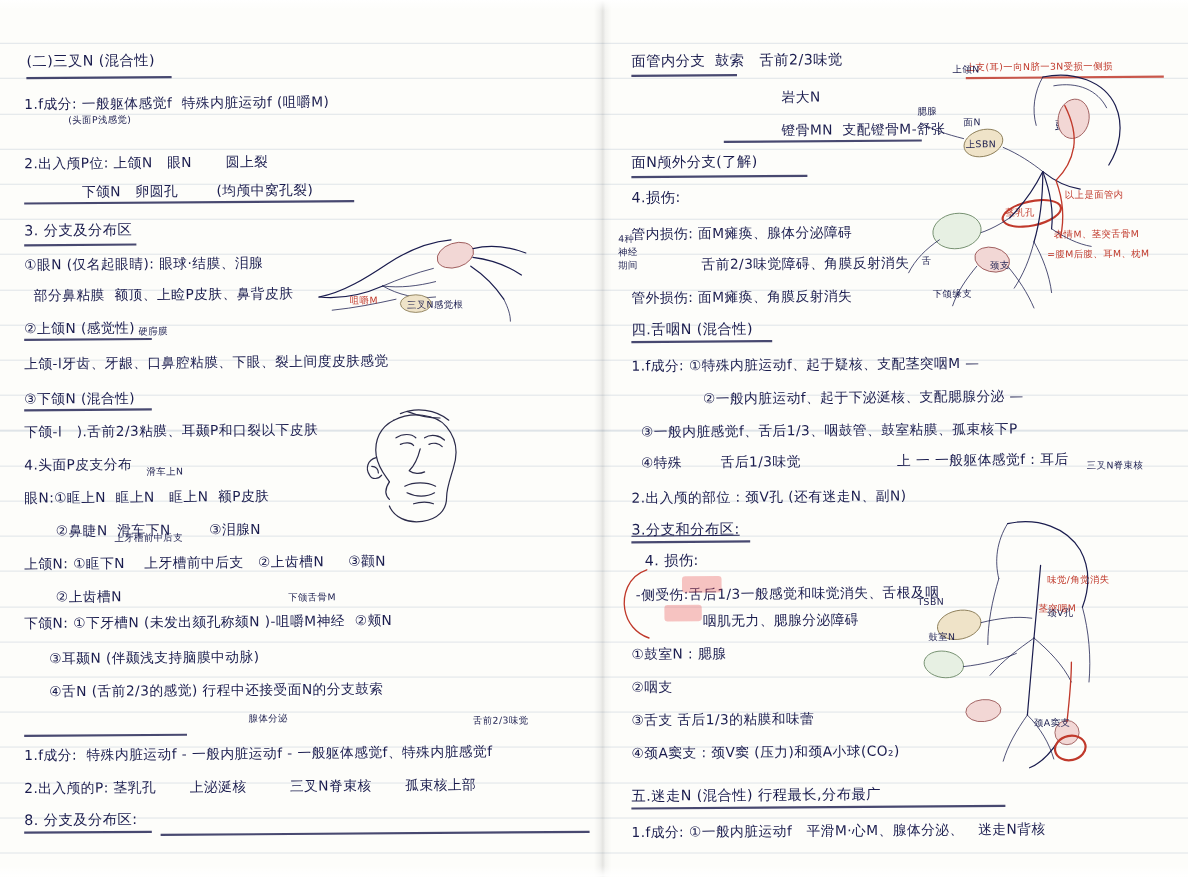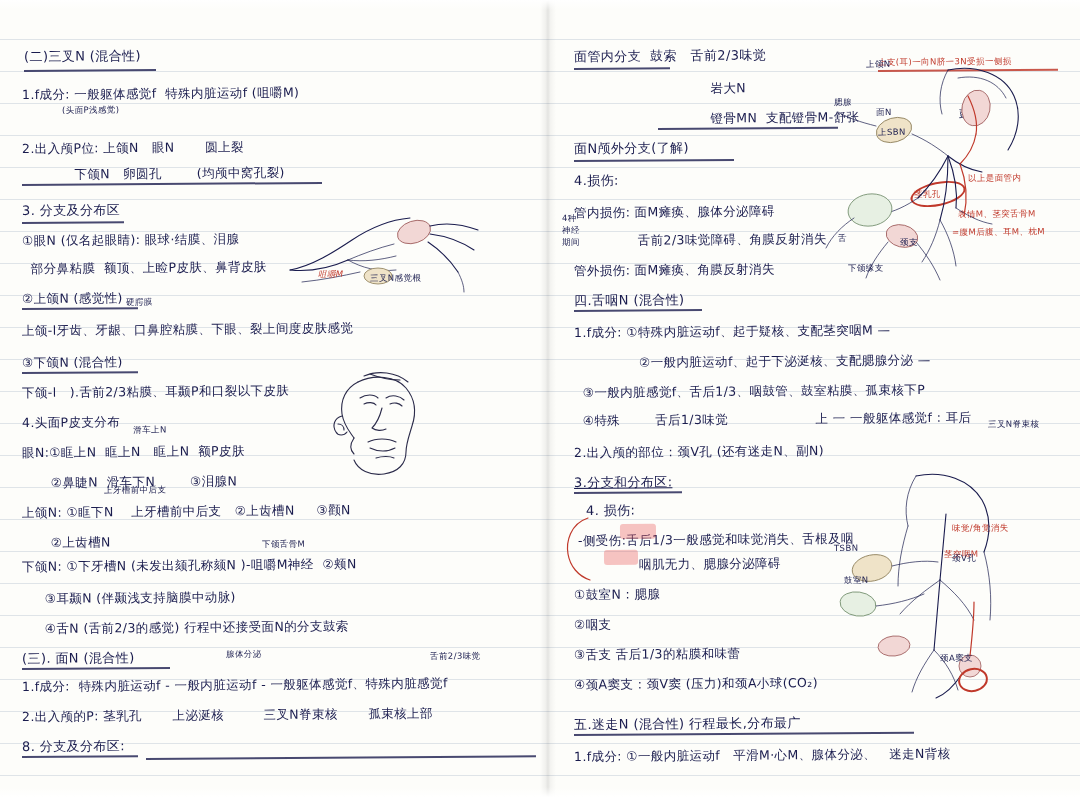--- a/index.html
+++ b/index.html
@@ -163,21 +163,20 @@
     <div class="hw tiny" style="left:104px; top:484px;">上牙槽前中后支</div>
 
     <div class="hw" style="left:42px; top:528px;">  ②上齿槽N</div>
 
     <div class="hw" style="left:22px; top:552px;">下颌N: ①下牙槽N (未发出颏孔称颏N )-咀嚼M神经  ②颊N</div>
     <div class="hw tiny" style="left:262px; top:538px;">下颌舌骨M</div>
 
     <div class="hw" style="left:36px; top:584px;">  ③耳颞N (伴颞浅支持脑膜中动脉)</div>
     <div class="hw" style="left:36px; top:614px;">  ④舌N (舌前2/3的感觉) 行程中还接受面N的分支鼓索</div>
 
-    <div class="hw head" style="left:22px; top:644px;">(三). 面N (混合性)</div>
     <div class="uline" style="left:22px; top:668px; width:148px;"></div>
     <div class="hw tiny" style="left:226px; top:648px;">腺体分泌</div>
     <div class="hw tiny" style="left:430px; top:650px;">舌前2/3味觉</div>
 
     <div class="hw" style="left:22px; top:672px;">1.f成分:  特殊内脏运动f - 一般内脏运动f - 一般躯体感觉f、特殊内脏感觉f</div>
 
     <div class="hw" style="left:22px; top:702px;">2.出入颅的P: 茎乳孔       上泌涎核         三叉N脊束核       孤束核上部</div>
 
     <div class="hw head" style="left:22px; top:732px;">8. 分支及分布区:</div>
     <div class="uline" style="left:22px; top:756px; width:116px;"></div>
@@ -192,21 +191,21 @@
         <path class="nerve-thin" d="M66,64 C80,72 96,76 114,74"></path>
         <ellipse class="organ" cx="132" cy="36" rx="17" ry="11" transform="rotate(-18 132 36)"></ellipse>
         <path class="nerve" d="M148,30 C164,26 180,28 196,34"></path>
         <path class="nerve" d="M148,38 C164,40 180,46 192,54"></path>
         <path class="nerve" d="M146,46 C158,54 168,64 176,76"></path>
         <path class="nerve-thin" d="M176,76 C180,84 182,90 182,96"></path>
         <path class="nerve-thin" d="M20,86 C40,84 60,80 78,76"></path>
         <ellipse class="organ2" cx="96" cy="80" rx="14" ry="8"></ellipse>
       </svg>
     </div>
-    <div class="hw tiny red" style="left:318px; top:268px;font-style:italic;">咀嚼M</div>
+    <div class="hw tiny red" style="left:318px; top:268px;">咀嚼M</div>
     <div class="hw tiny" style="left:370px; top:272px;">三叉N感觉根</div>
 
     <div class="drawing" style="left:320px; top:372px;">
       <svg width="130" height="110" viewBox="0 0 130 110">
         <path class="face" d="M38,10 C54,2 76,4 86,16 C96,28 96,42 92,54 C89,64 86,72 86,80 C86,92 78,100 64,102 C50,104 38,98 34,88"></path>
         <path class="face" d="M38,10 C26,16 20,28 22,42 C24,54 30,60 34,66"></path>
         <path class="face" d="M34,66 C30,72 30,78 34,82"></path>
         <path class="face" d="M40,26 C46,22 54,22 58,26"></path>
         <path class="face" d="M66,26 C72,22 80,24 84,28"></path>
         <path class="face" d="M44,32 C48,30 54,30 56,33"></path>

